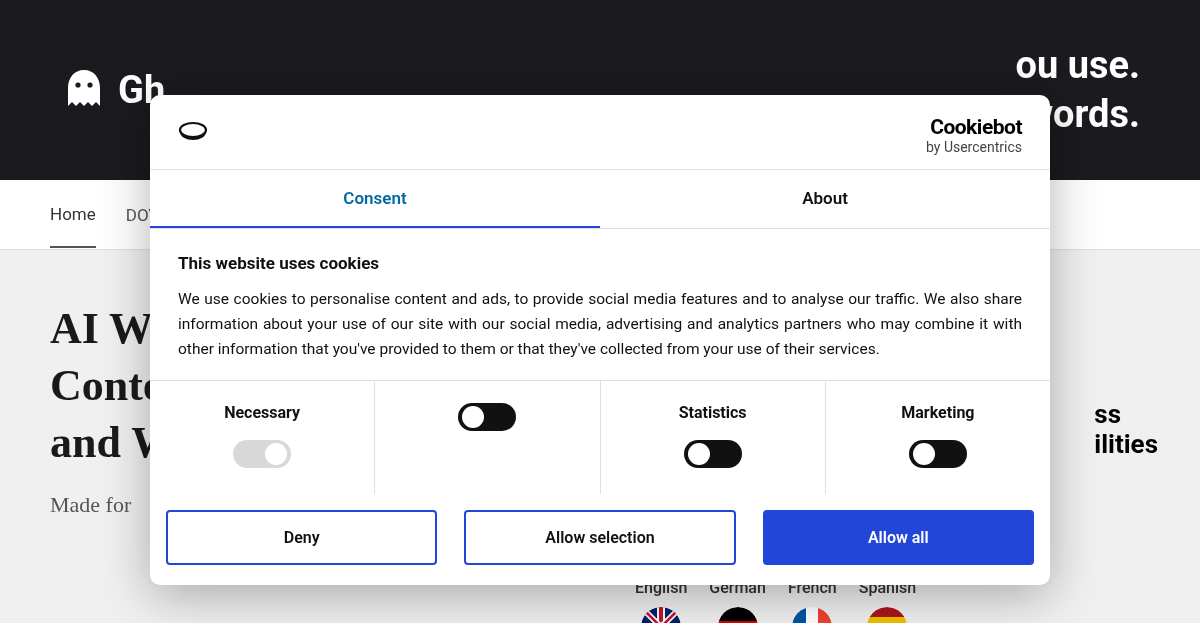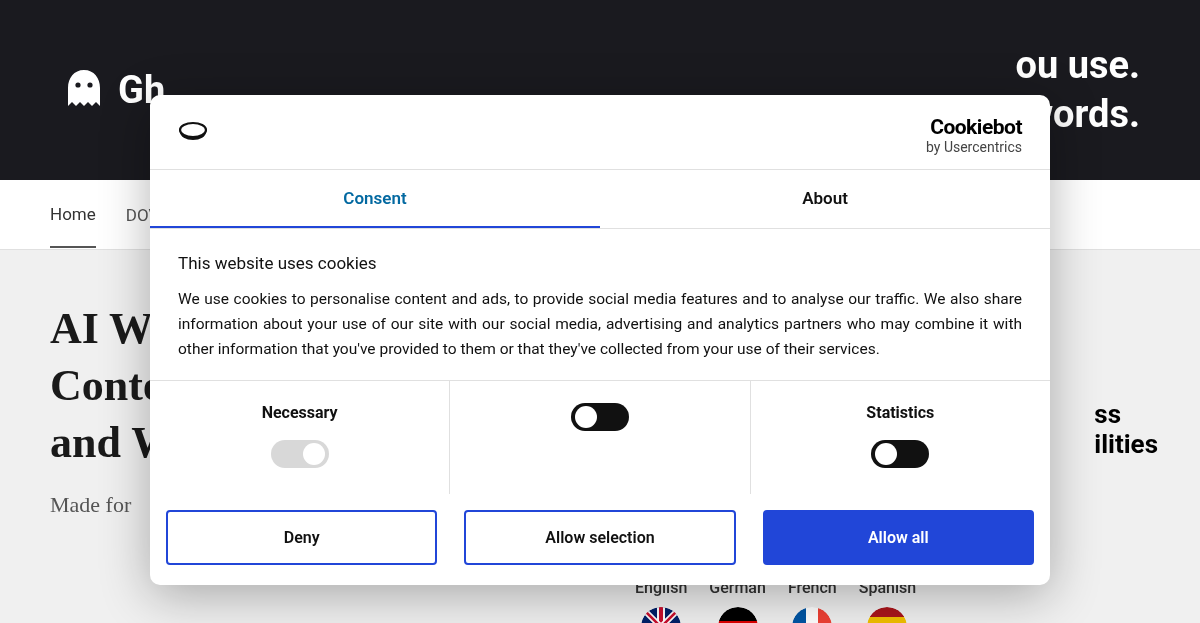--- a/index.html
+++ b/index.html
@@ -33,21 +33,21 @@
 .cookie-icon { width: 30px; height: 30px; }
 .cookiebot-logo { text-align: right; }
 .cookiebot-name { font-size: 21px; font-weight: 700; letter-spacing: -0.5px; }
 .cookiebot-sub { font-size: 14px; color: #444; }
 
 .modal-tabs { display: flex; border-bottom: 1px solid #e0e0e0; border-top: 1px solid #e0e0e0; }
 .modal-tab { flex: 1; text-align: center; padding: 18px 0; font-size: 17px; font-weight: 600; color: #111; cursor: pointer; }
 .modal-tab.active { color: #0369a1; border-bottom: 2px solid #2146d8; }
 
 .modal-body { padding: 24px 28px 18px; }
-.modal-body h3 { font-size: 17px; font-weight: 400; margin-bottom: 14px; color: #111; }
+.modal-body h3 { font-size: 17px; font-weight: 700; margin-bottom: 14px; color: #111; }
 .modal-body p { font-size: 15.5px; line-height: 1.6; color: #111; text-align: justify; }
 
 .toggles { display: flex; border-top: 1px solid #e0e0e0; }
 .toggle-col { flex: 1; padding: 22px 10px; text-align: center; border-right: 1px solid #e0e0e0; }
 .toggle-col:last-child { border-right: none; }
 .toggle-label { font-size: 16px; font-weight: 700; color: #111; margin-bottom: 18px; }
 .toggle { width: 58px; height: 28px; border-radius: 20px; display: inline-block; position: relative; cursor: pointer; }
 .toggle-off { background: #111; }
 .toggle-disabled { background: #d8d8d8; cursor: default; }
 .toggle-knob { width: 22px; height: 22px; background: #fff; border-radius: 50%; position: absolute; top: 3px; left: 4px; }
@@ -173,20 +173,24 @@
         <div class="toggle-label">Necessary</div>
         <div class="toggle toggle-disabled"><div class="toggle-knob"></div></div>
       </div>
       <div class="toggle-col">
         <div class="toggle toggle-off"><div class="toggle-knob"></div></div>
       </div>
       <div class="toggle-col">
         <div class="toggle-label">Statistics</div>
         <div class="toggle toggle-off"><div class="toggle-knob"></div></div>
       </div>
+      <div class="toggle-col">
+        <div class="toggle-label">Marketing</div>
+        <div class="toggle toggle-off"><div class="toggle-knob"></div></div>
+      </div>
     </div>
 
     <div class="modal-actions">
       <div class="modal-btn btn-outline">Deny</div>
       <div class="modal-btn btn-outline">Allow selection</div>
       <div class="modal-btn btn-solid">Allow all</div>
     </div>
   </div>
 </div>
 

